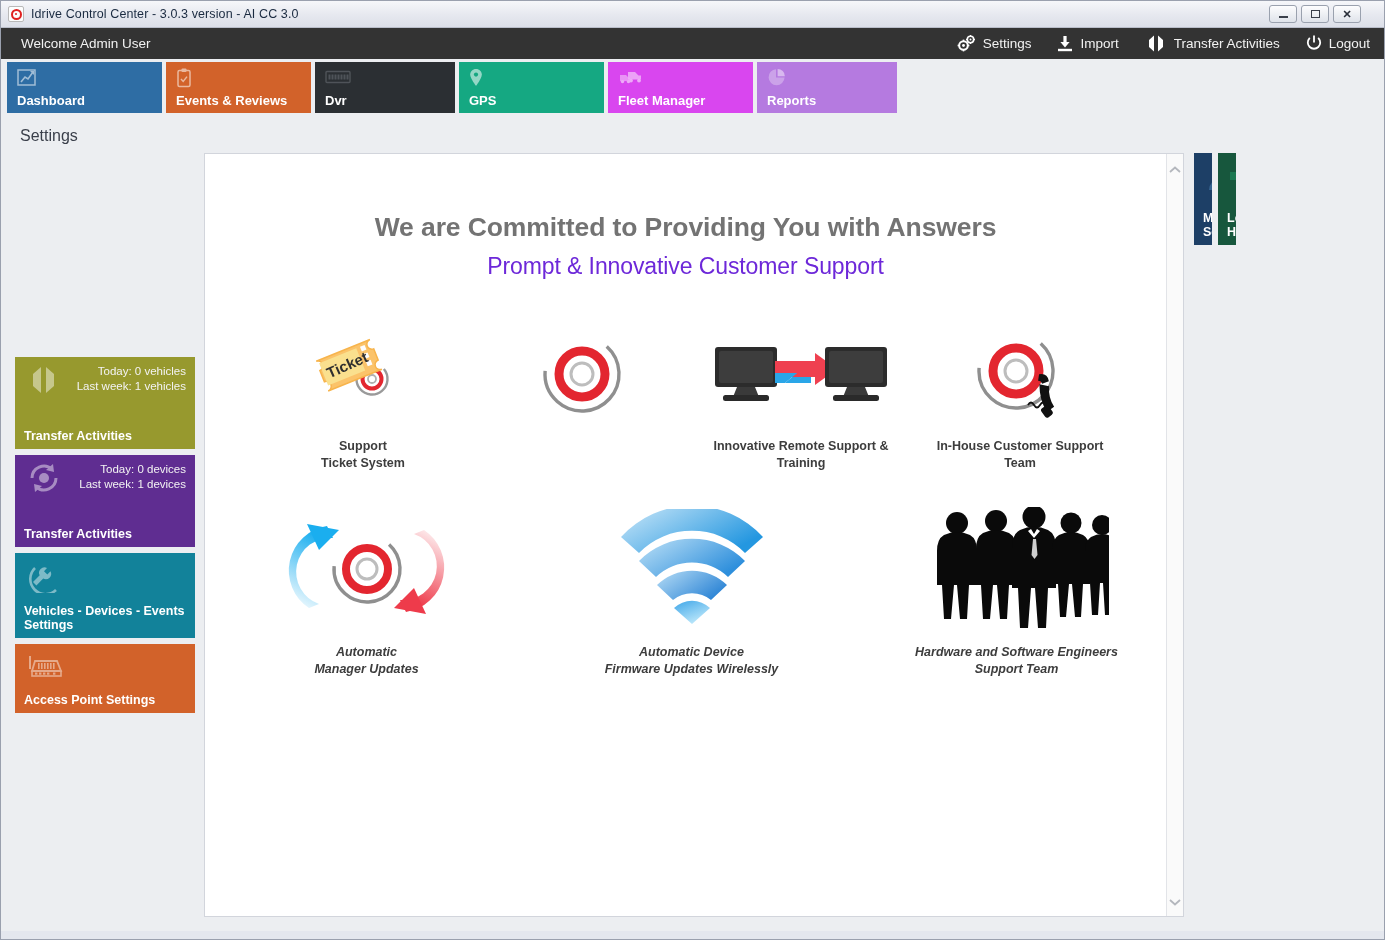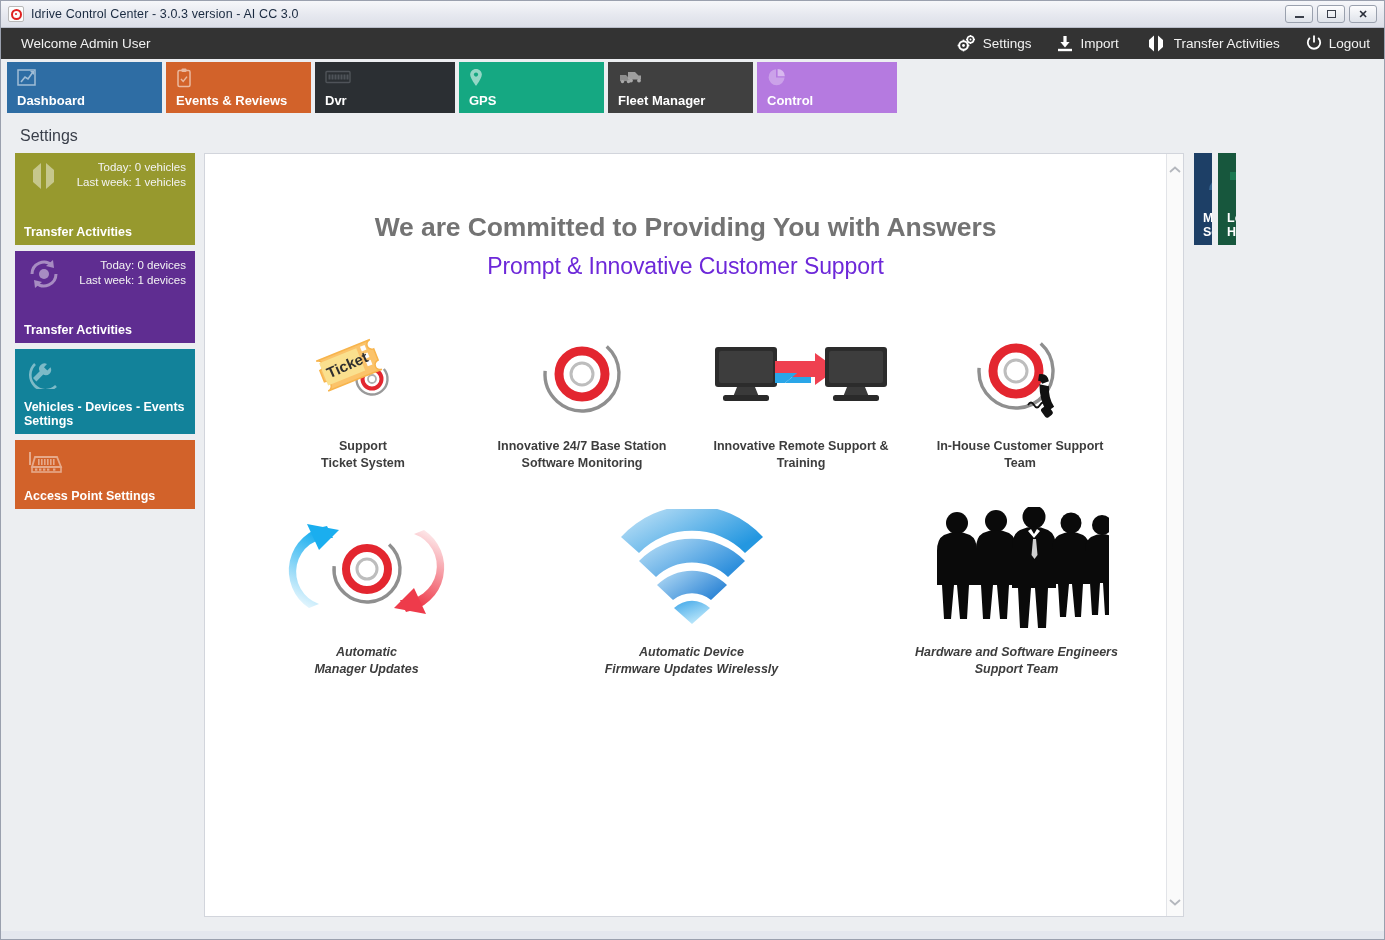--- a/index.html
+++ b/index.html
@@ -23,21 +23,21 @@
     flex-direction: column;
   }
 
   #titlebar {
     height: 27px;
     flex: 0 0 27px;
     background: linear-gradient(#f6f7fa 0%, #e6e8ef 55%, #dcdfe8 100%);
     border-bottom: 1px solid #b9bdc9;
     display: flex;
     align-items: center;
-    padding: 0 4px 0 7px;
+    padding: 0 20px 0 7px;
   }
   #app-icon {
     width: 16px; height: 16px;
     flex: 0 0 16px;
     border: 1px solid #b9b9b9;
     background: #fdfdfd;
     border-radius: 2px;
     display: flex; align-items: center; justify-content: center;
     margin-right: 7px;
   }
@@ -170,20 +170,21 @@
     gap: 0;
     min-height: 0;
   }
 
   
   #left-sidebar {
     flex: 0 0 180px;
     display: flex;
     flex-direction: column;
     gap: 6px;
+    justify-content: center;
   }
   .tile {
     position: relative;
     color: #ffffff;
     padding: 7px 9px 8px 9px;
     cursor: pointer;
     overflow: hidden;
   }
   .tile .tile-stats {
     text-align: right;
@@ -439,42 +440,42 @@
       <div class="tab" style="background:#15a882">
         <span class="tab-icon">
           <svg width="14" height="20" viewBox="0 0 14 20">
             <path d="M7 1 C3.6 1 1.2 3.5 1.2 6.6 C1.2 10.6 7 18 7 18 C7 18 12.8 10.6 12.8 6.6 C12.8 3.5 10.4 1 7 1 Z" fill="#fff"></path>
             <circle cx="7" cy="6.6" r="2.1" fill="#15a882"></circle>
           </svg>
         </span>
         <span class="tab-label">GPS</span>
       </div>
 
-      <div class="tab" style="background:#404040">
+      <div class="tab" style="background:#d946ef">
         <span class="tab-icon">
           <svg width="26" height="18" viewBox="0 0 26 18">
             <path d="M10 4 h7 l3.5 3.5 h2.5 v4 h-13 z" fill="#fff" opacity="0.9"></path>
             <circle cx="13" cy="12.6" r="1.9" fill="#fff"></circle>
               <circle cx="21" cy="12.6" r="1.9" fill="#fff"></circle>
             <path d="M2 7 h6 l2.5 2.5 h1.5 v3.5 h-10 z" fill="#fff" opacity="0.75"></path>
             <circle cx="4.5" cy="13.6" r="1.7" fill="#fff"></circle>
               <circle cx="10.5" cy="13.6" r="1.7" fill="#fff"></circle>
           </svg>
         </span>
         <span class="tab-label">Fleet Manager</span>
       </div>
 
       <div class="tab tab-reports" style="background:#b57ae0">
         <span class="tab-icon">
           <svg width="20" height="20" viewBox="0 0 20 20">
             <path d="M9 1.2 A8 8 0 1 0 17.6 9.6 L9 9.6 Z" fill="#fff" opacity="0.55"></path>
             <path d="M10.6 0.9 L10.6 8.2 L17.9 8.2 A7.4 7.4 0 0 0 10.6 0.9 Z" fill="#fff" opacity="0.85"></path>
           </svg>
         </span>
-        <span class="tab-label">Control</span>
+        <span class="tab-label">Reports</span>
       </div>
 
     </div>
   </div>
 
   <div id="page-header">
     <div id="page-title">Settings</div>
   </div>
 
   <div id="body-area">
@@ -584,24 +585,20 @@
             </div>
           </div>
 
           <div class="feature">
             <div class="fig">
               <svg width="92" height="92" viewBox="0 0 92 92">
                 <circle cx="46" cy="46" r="37" fill="none" stroke="#8f8f8f" stroke-width="3.4" stroke-dasharray="150 82" transform="rotate(-48 46 46)"></circle>
                 <circle cx="46" cy="46" r="23" fill="none" stroke="#e3262f" stroke-width="9"></circle>
                 <circle cx="46" cy="46" r="11" fill="none" stroke="#bdbdbd" stroke-width="3"></circle>
               </svg>
-            </div>
-            <div class="cap">
-              <div>Innovative 24/7 Base Station</div>
-              <div>Software Monitoring</div>
             </div>
           </div>
 
           <div class="feature">
             <div class="fig">
               <svg width="180" height="90" viewBox="0 0 180 90">
                 <g>
                   <rect x="4" y="18" width="62" height="40" rx="3" fill="#2c2c2c"></rect>
                   <rect x="8" y="22" width="54" height="32" rx="2" fill="#3d3d3d"></rect>
                   <path d="M26 58 h18 l4 10 h-26 z" fill="#3a3a3a"></path>

